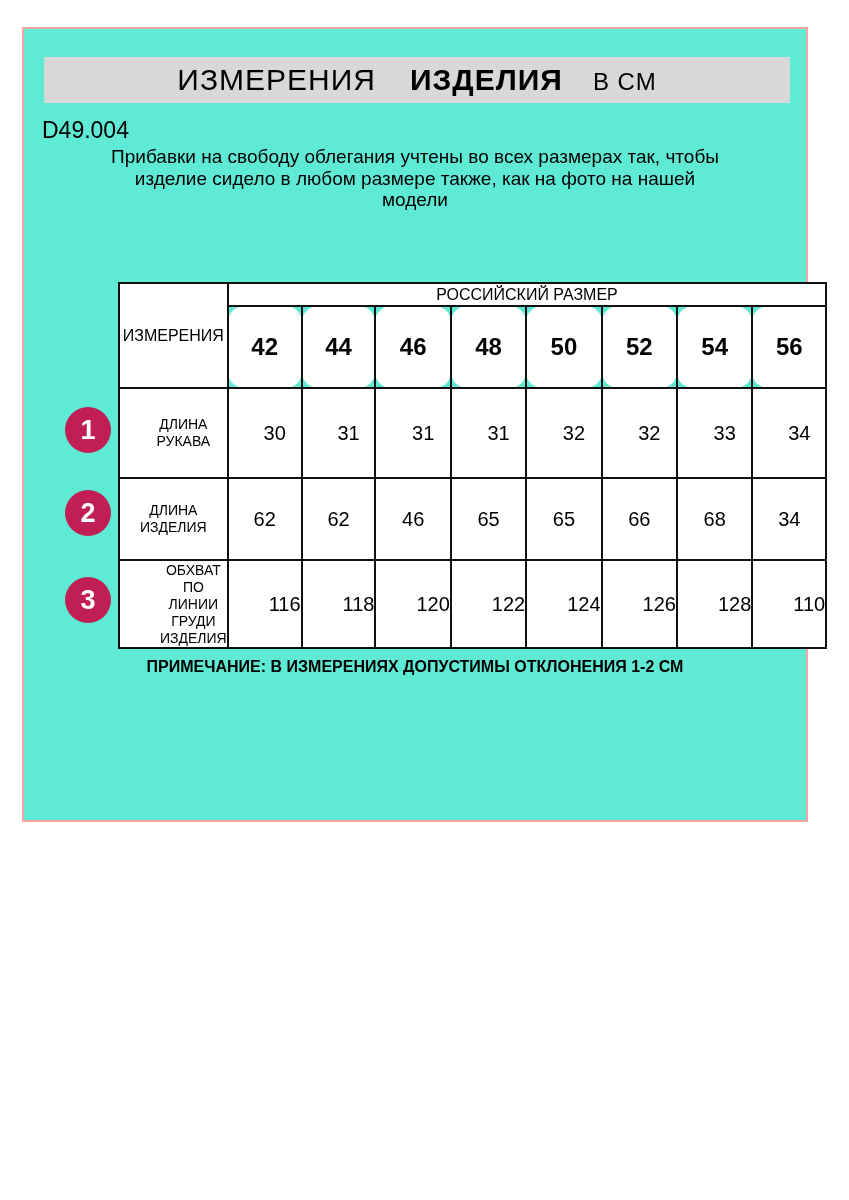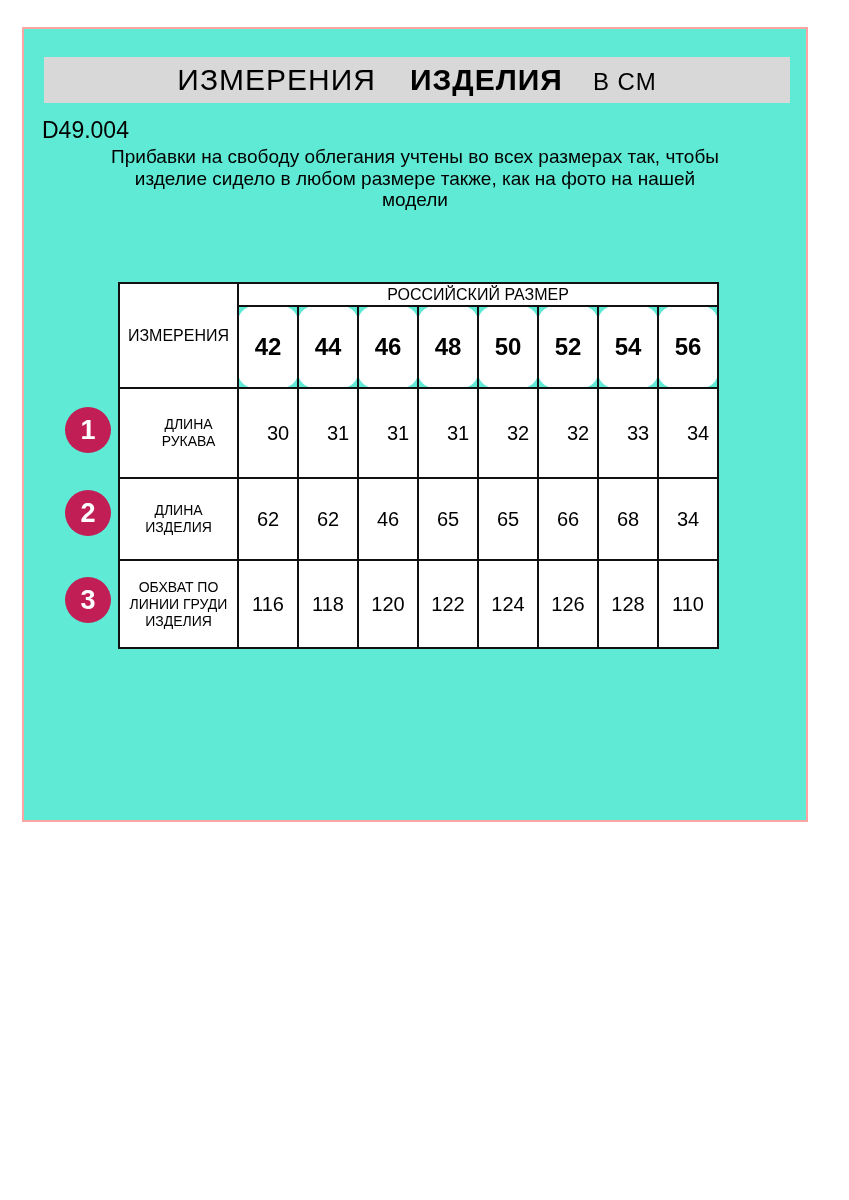--- a/index.html
+++ b/index.html
@@ -89,21 +89,21 @@
     padding: 0;
     background: #ffffff;
   }
   td.corner-cell { font-size: 16px; }
   td.group-cell  { font-size: 16px; height: 21px; }
   td.size-cell   { font-size: 24px; font-weight: bold; height: 80px; border-radius: 16px; }
   td.row-label   { font-size: 14px; line-height: 17px; white-space: pre-line; padding: 2px; }
   td.val-cell    { font-size: 20px; }
   tr.row-1 td { height: 88px; padding-left: 20px; }
   tr.row-2 td { height: 80px; }
-  tr.row-3 td { height: 86px; }
+  tr.row-3 td { height: 86px; padding-left: 40px; }
   .badge {
     position: absolute;
     width: 46px;
     height: 46px;
     border-radius: 50%;
     background: #c21e56;
     color: #ffffff;
     font-size: 27px;
     font-weight: bold;
     display: flex;
@@ -204,15 +204,16 @@
           <td class="val-cell">120</td>
           <td class="val-cell">122</td>
           <td class="val-cell">124</td>
           <td class="val-cell">126</td>
           <td class="val-cell">128</td>
           <td class="val-cell">110</td>
         </tr>
       </tbody>
     </table>
 
+    <div class="note">ПРИМЕЧАНИЕ: В ИЗМЕРЕНИЯХ ДОПУСТИМЫ ОТКЛОНЕНИЯ 1-2 СМ</div>
 
   </div>
 </div>
 
 </body></html>

